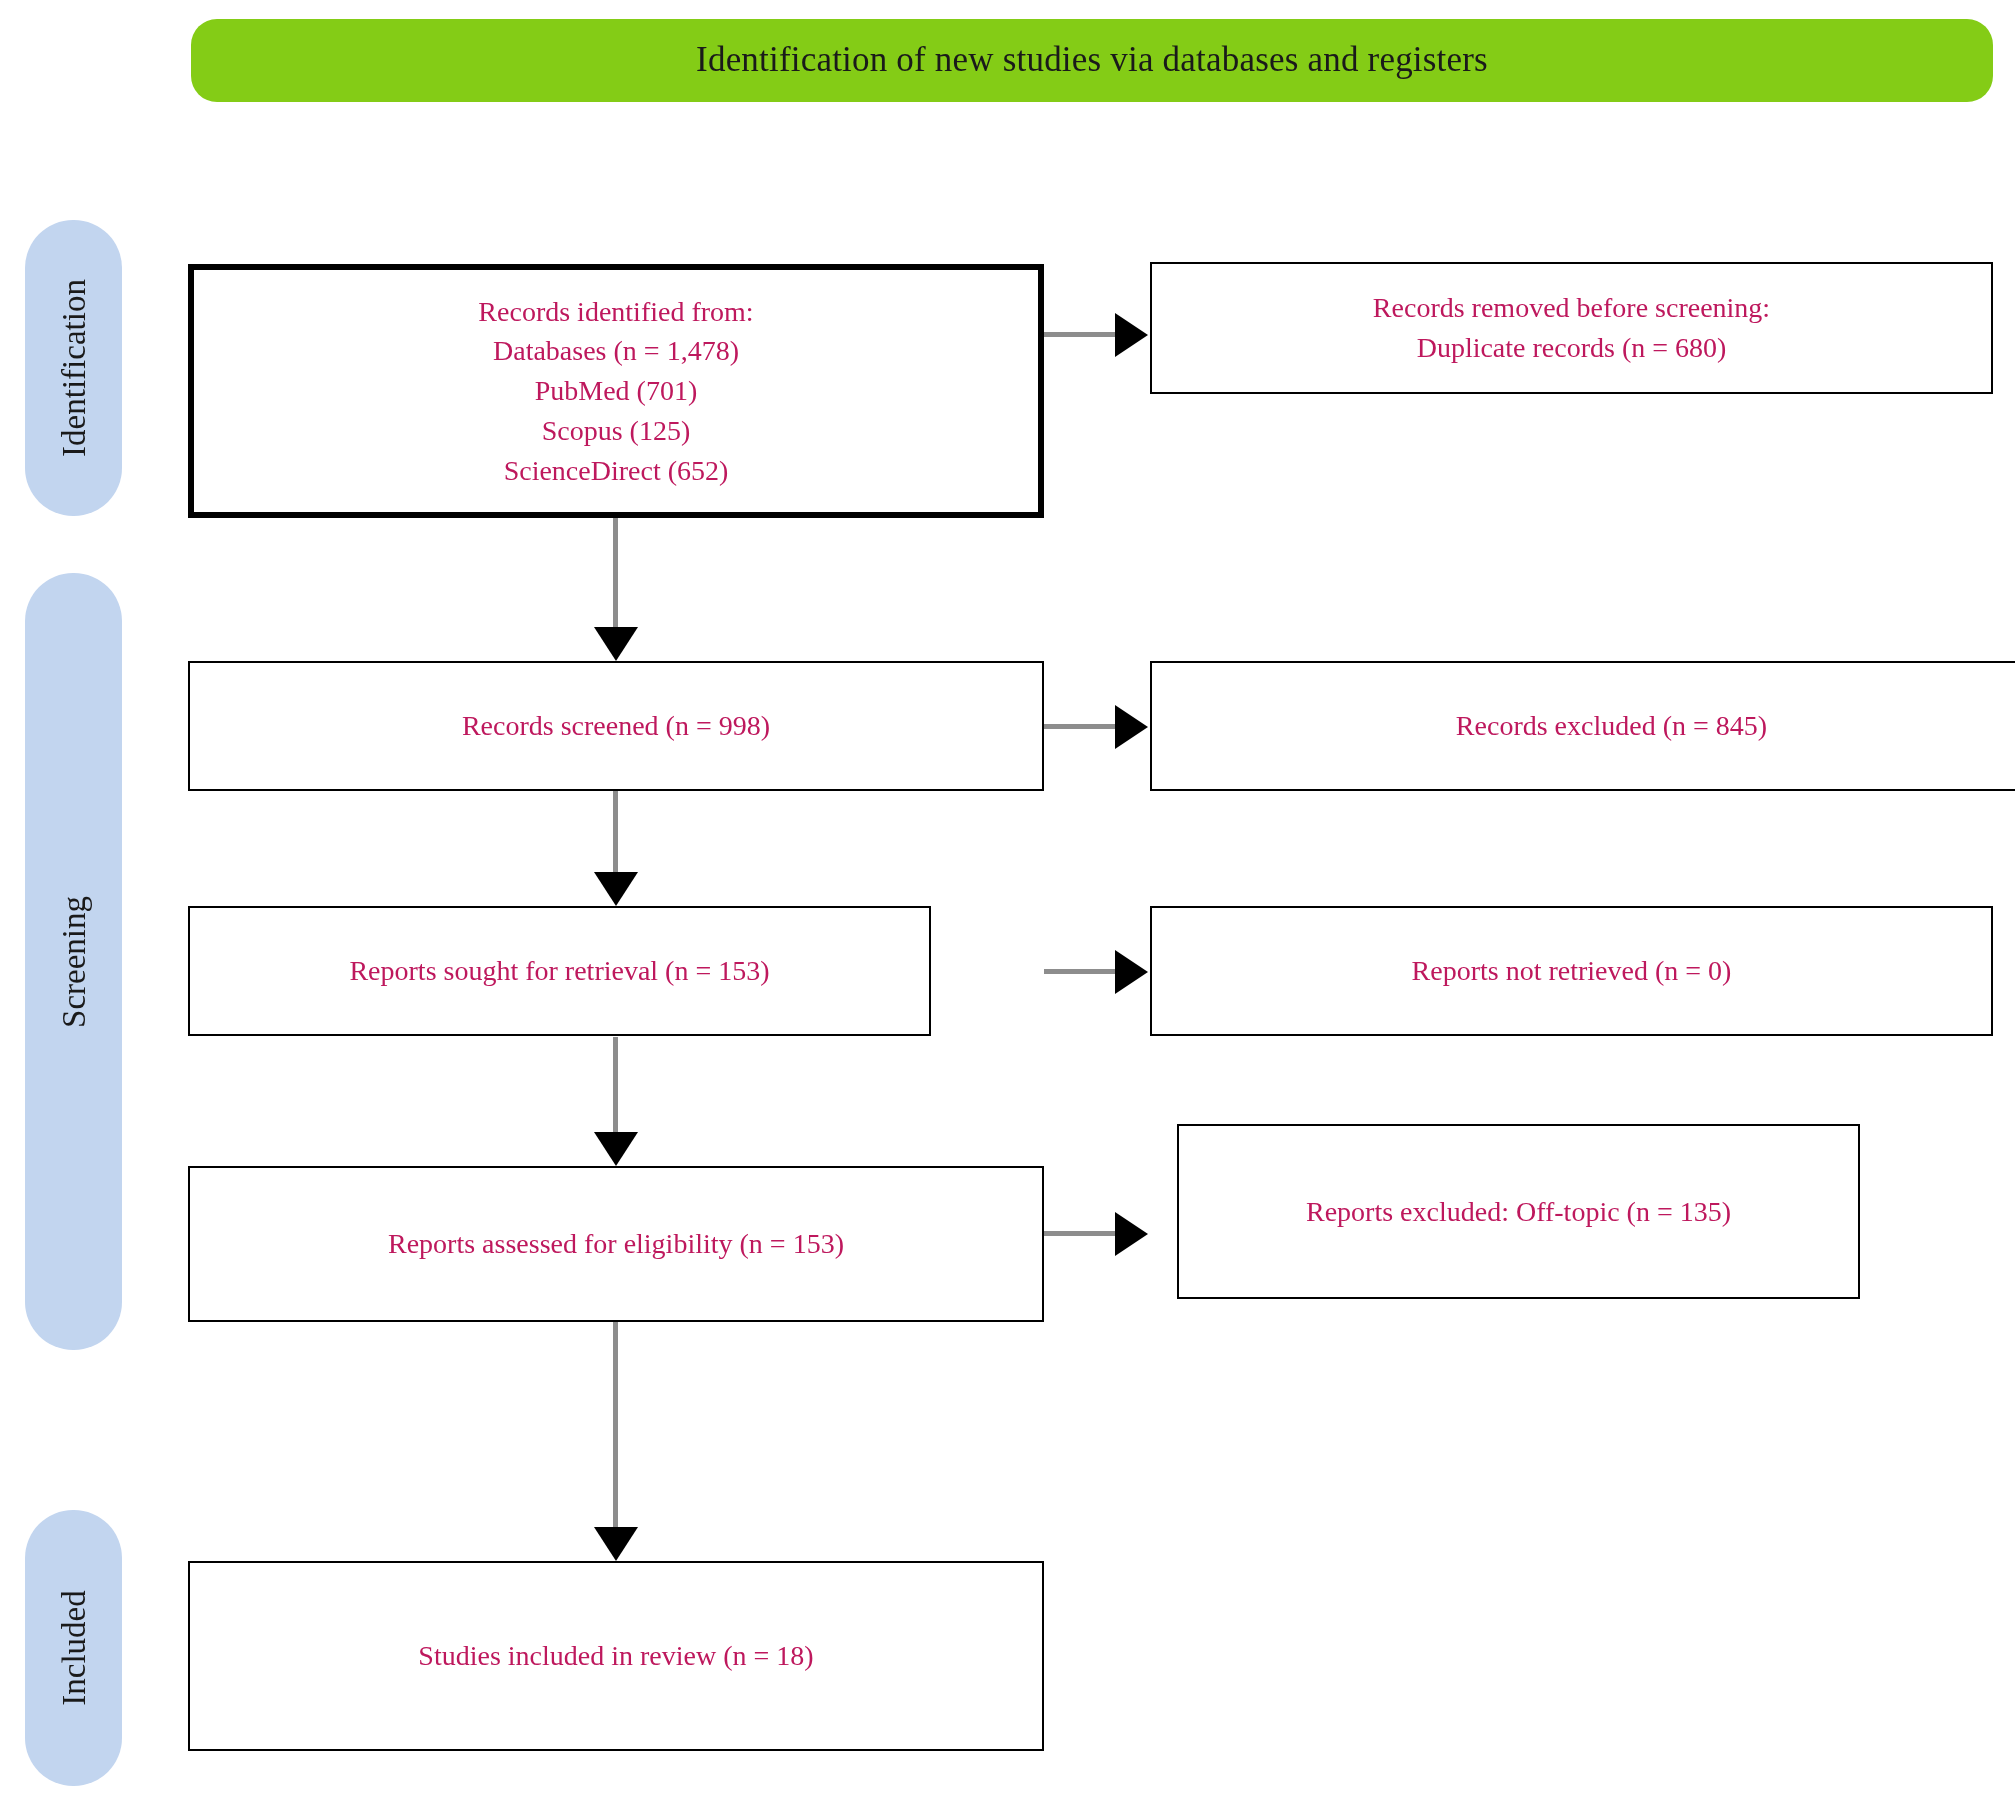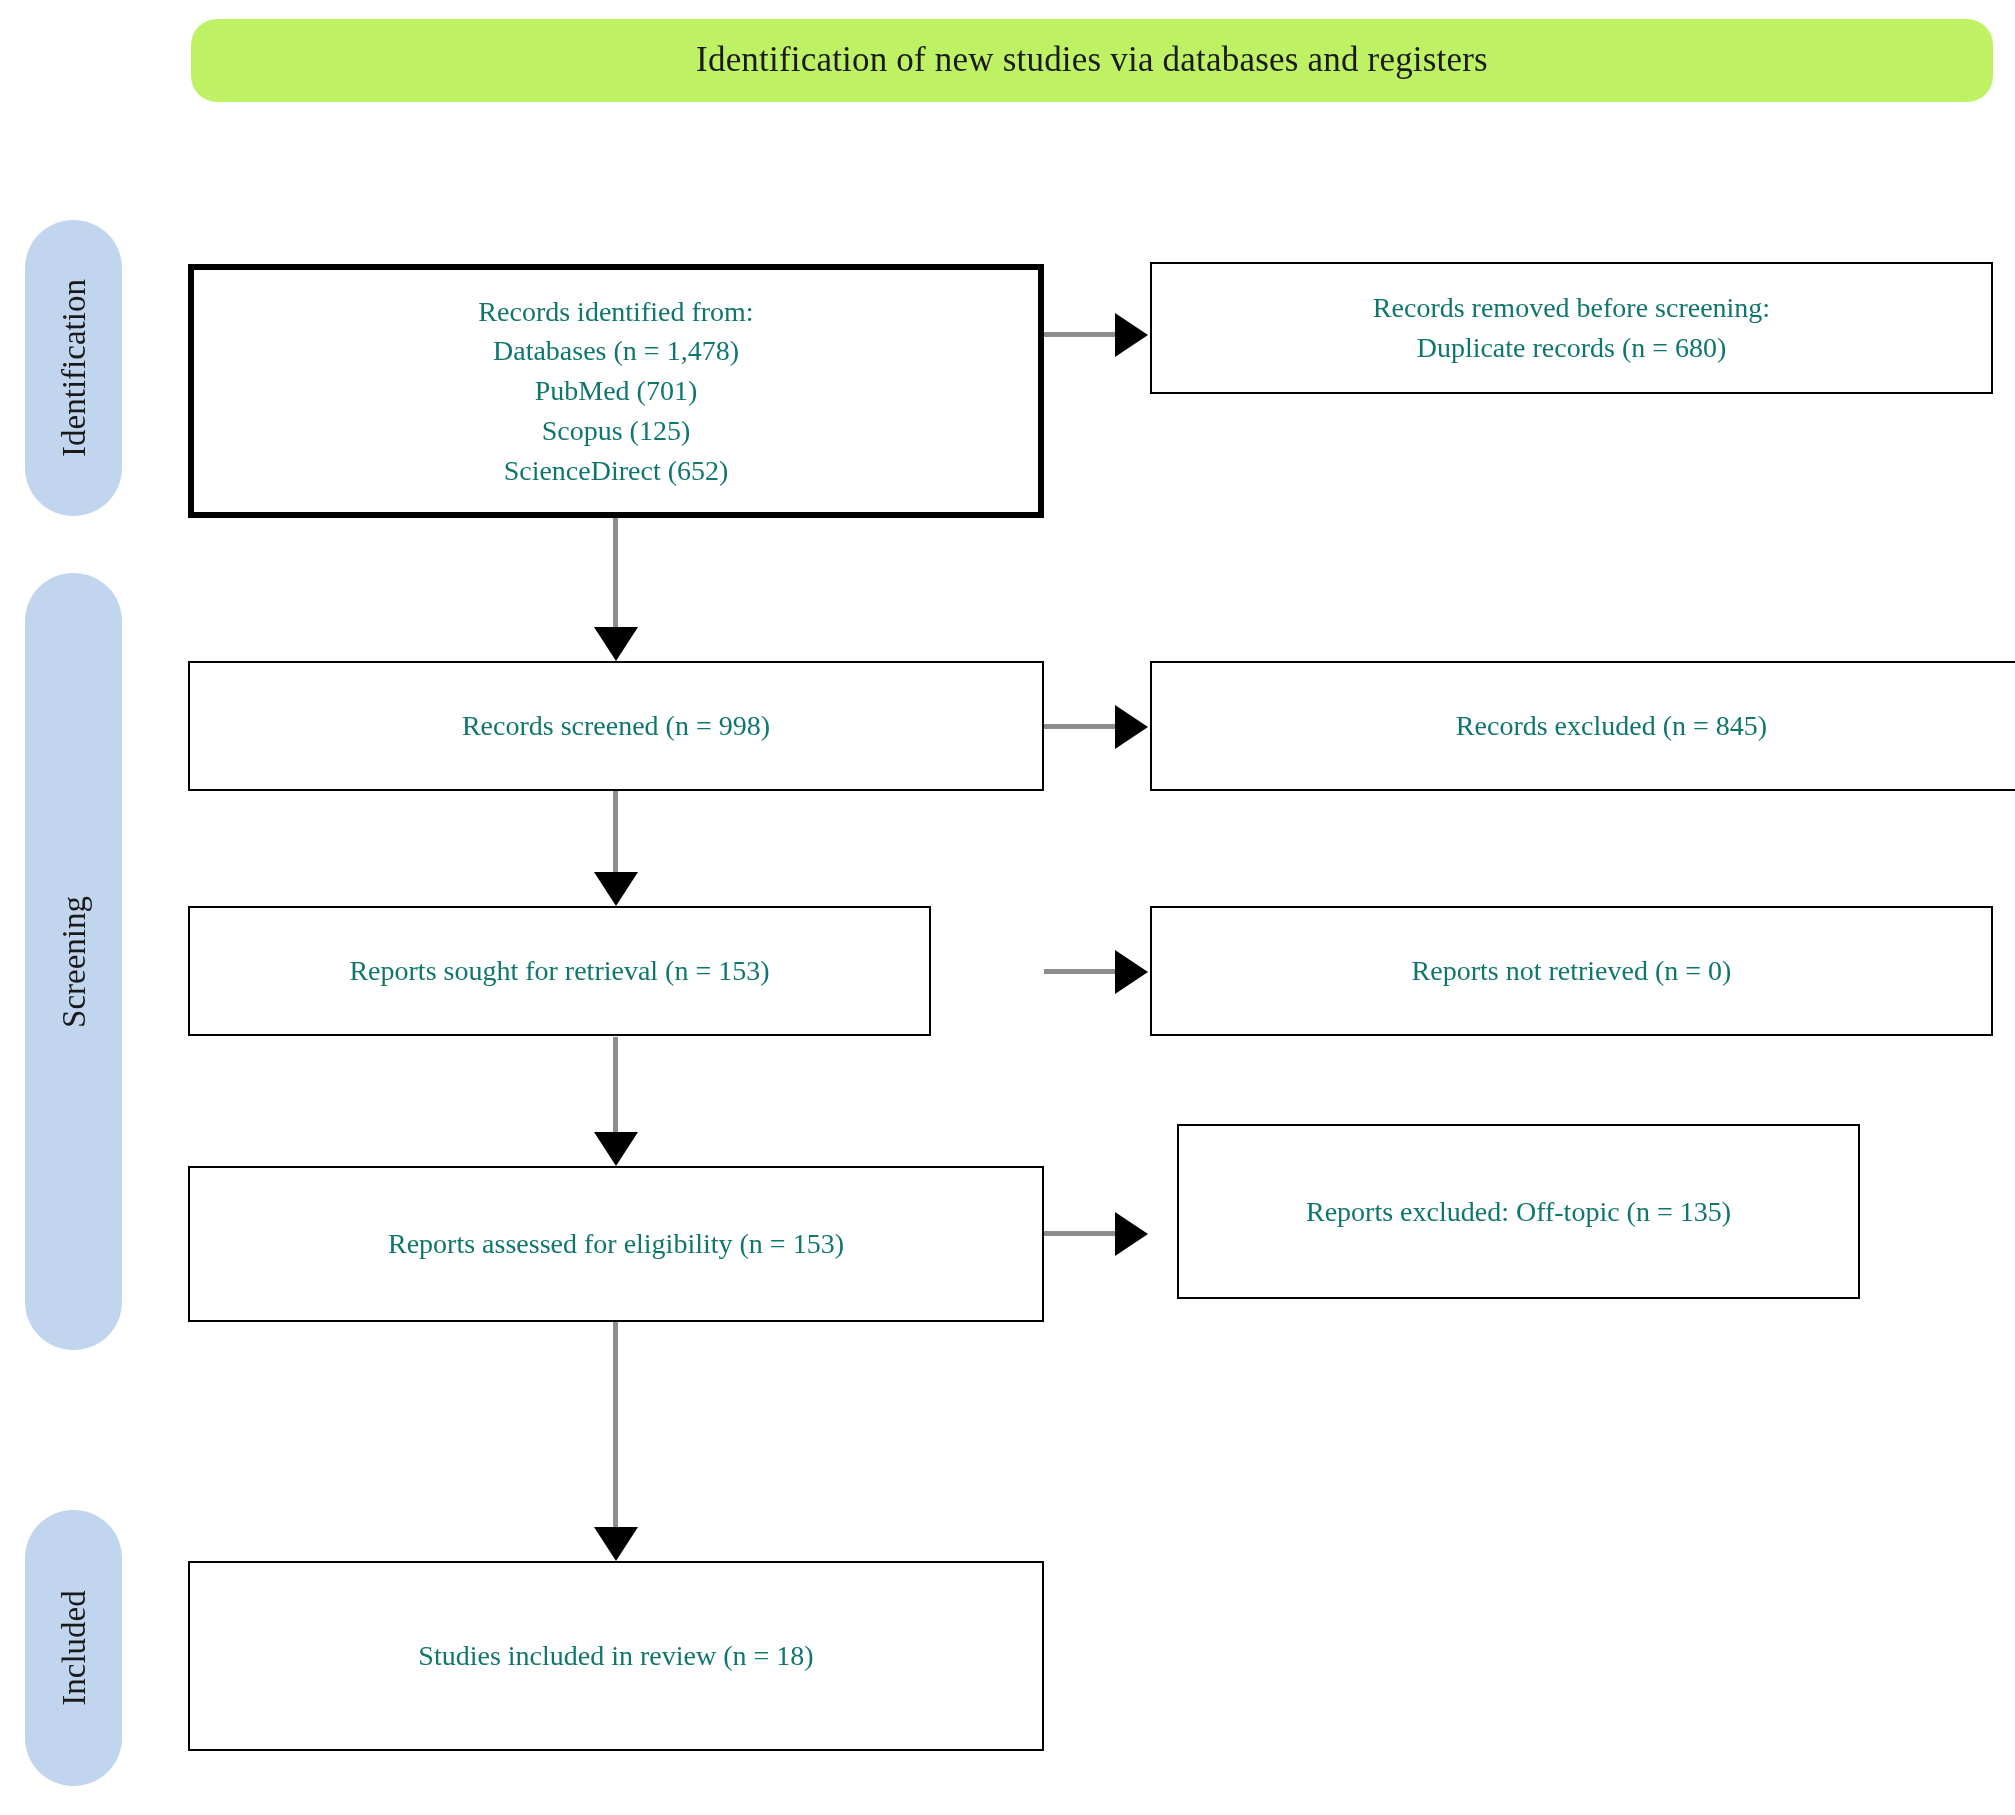--- a/index.html
+++ b/index.html
@@ -16,21 +16,21 @@
     overflow: hidden;
   }
 
   
   .banner {
     position: absolute;
     left: 191px;
     top: 18.5px;
     width: 1802px;
     height: 83px;
-    background: #bef264;
+    background: #84cc16;
     border-radius: 26px;
     display: flex;
     align-items: center;
     justify-content: center;
   }
   .banner-text {
     font-size: 35px;
     color: #1a1a1a;
     letter-spacing: 0.2px;
     white-space: nowrap;
@@ -65,21 +65,21 @@
     box-sizing: border-box;
     display: flex;
     align-items: center;
     justify-content: center;
     text-align: center;
   }
   .box.thick { border-width: 6.2px; }
   .box-text {
     font-size: 28px;
     line-height: 1.42;
-    color: #0f766e;
+    color: #be185d;
     padding: 0 14.6px;
   }
   .box-text .ln { display: block; white-space: nowrap; }
 
   
   .box-identified        { left: 188px; top: 264px;  width: 856px; height: 254px; }
   .box-screened          { left: 188px; top: 661px; width: 856px; height: 130px; justify-content: center; }
   .box-sought            { left: 188px; top: 906px; width: 743px; height: 130px; }
   .box-assessed          { left: 188px; top: 1166px; width: 856px; height: 156px; }
   .box-included-review   { left: 188px; top: 1561px; width: 856px; height: 190px; }

